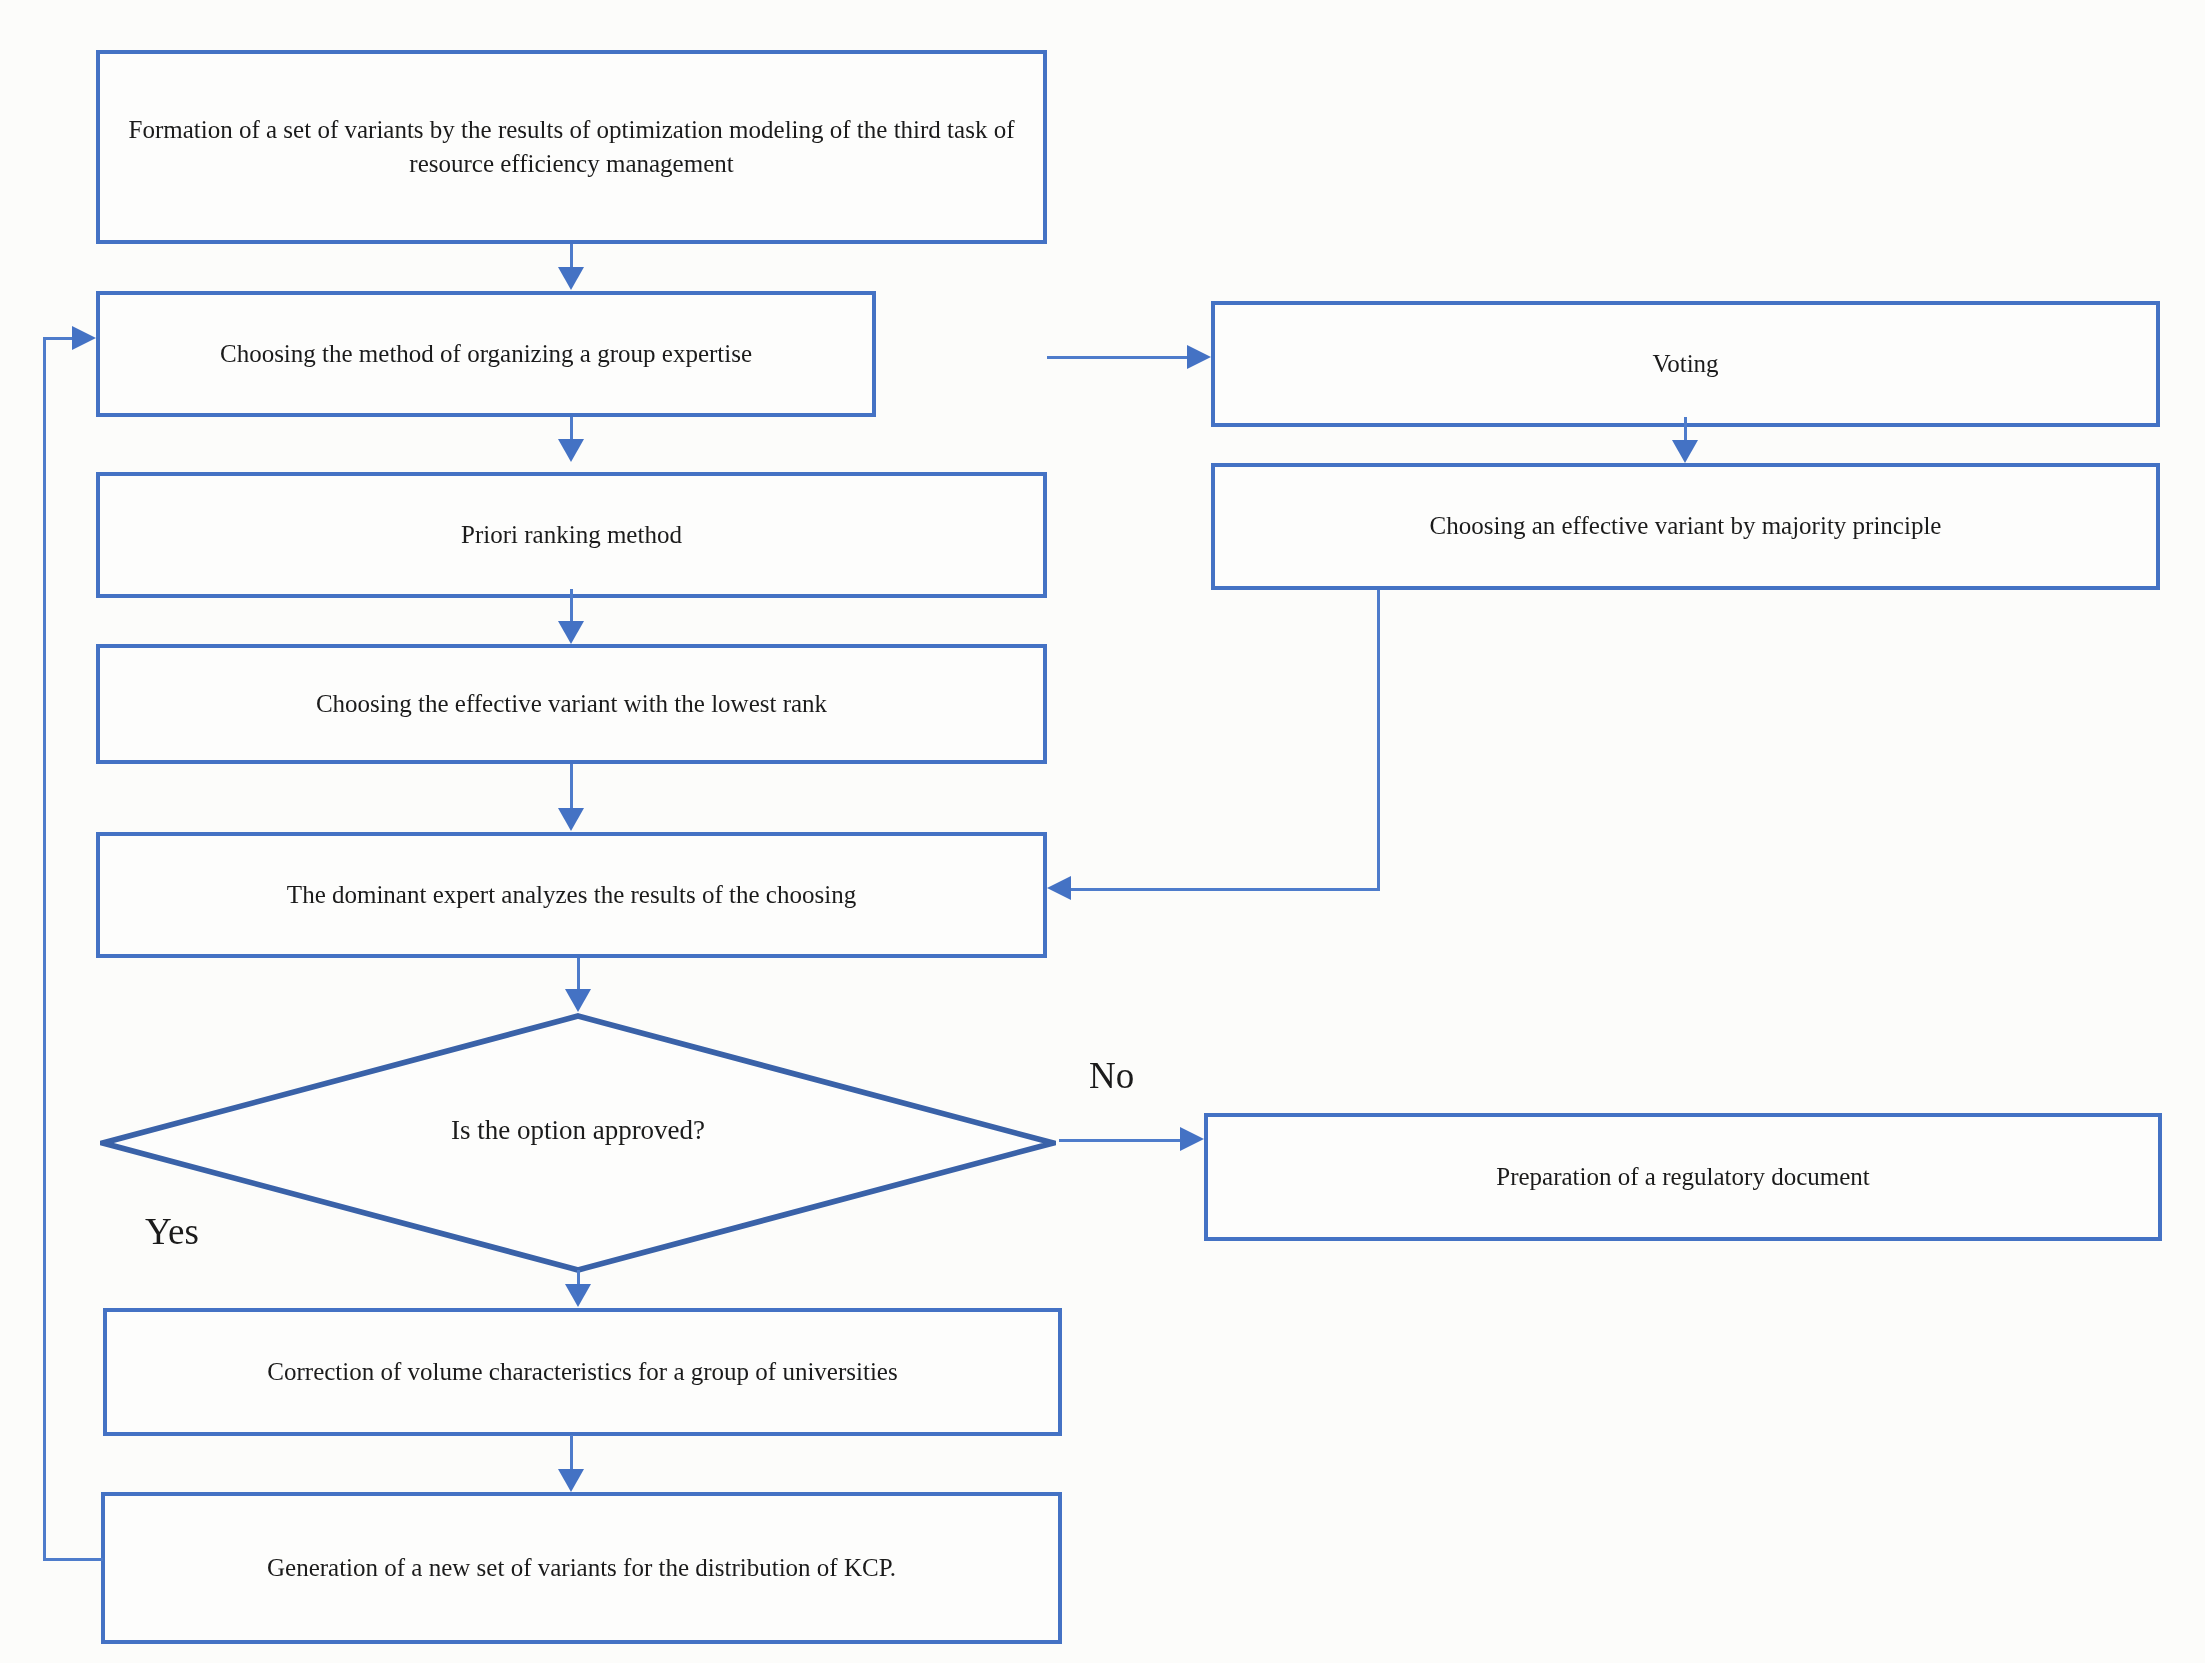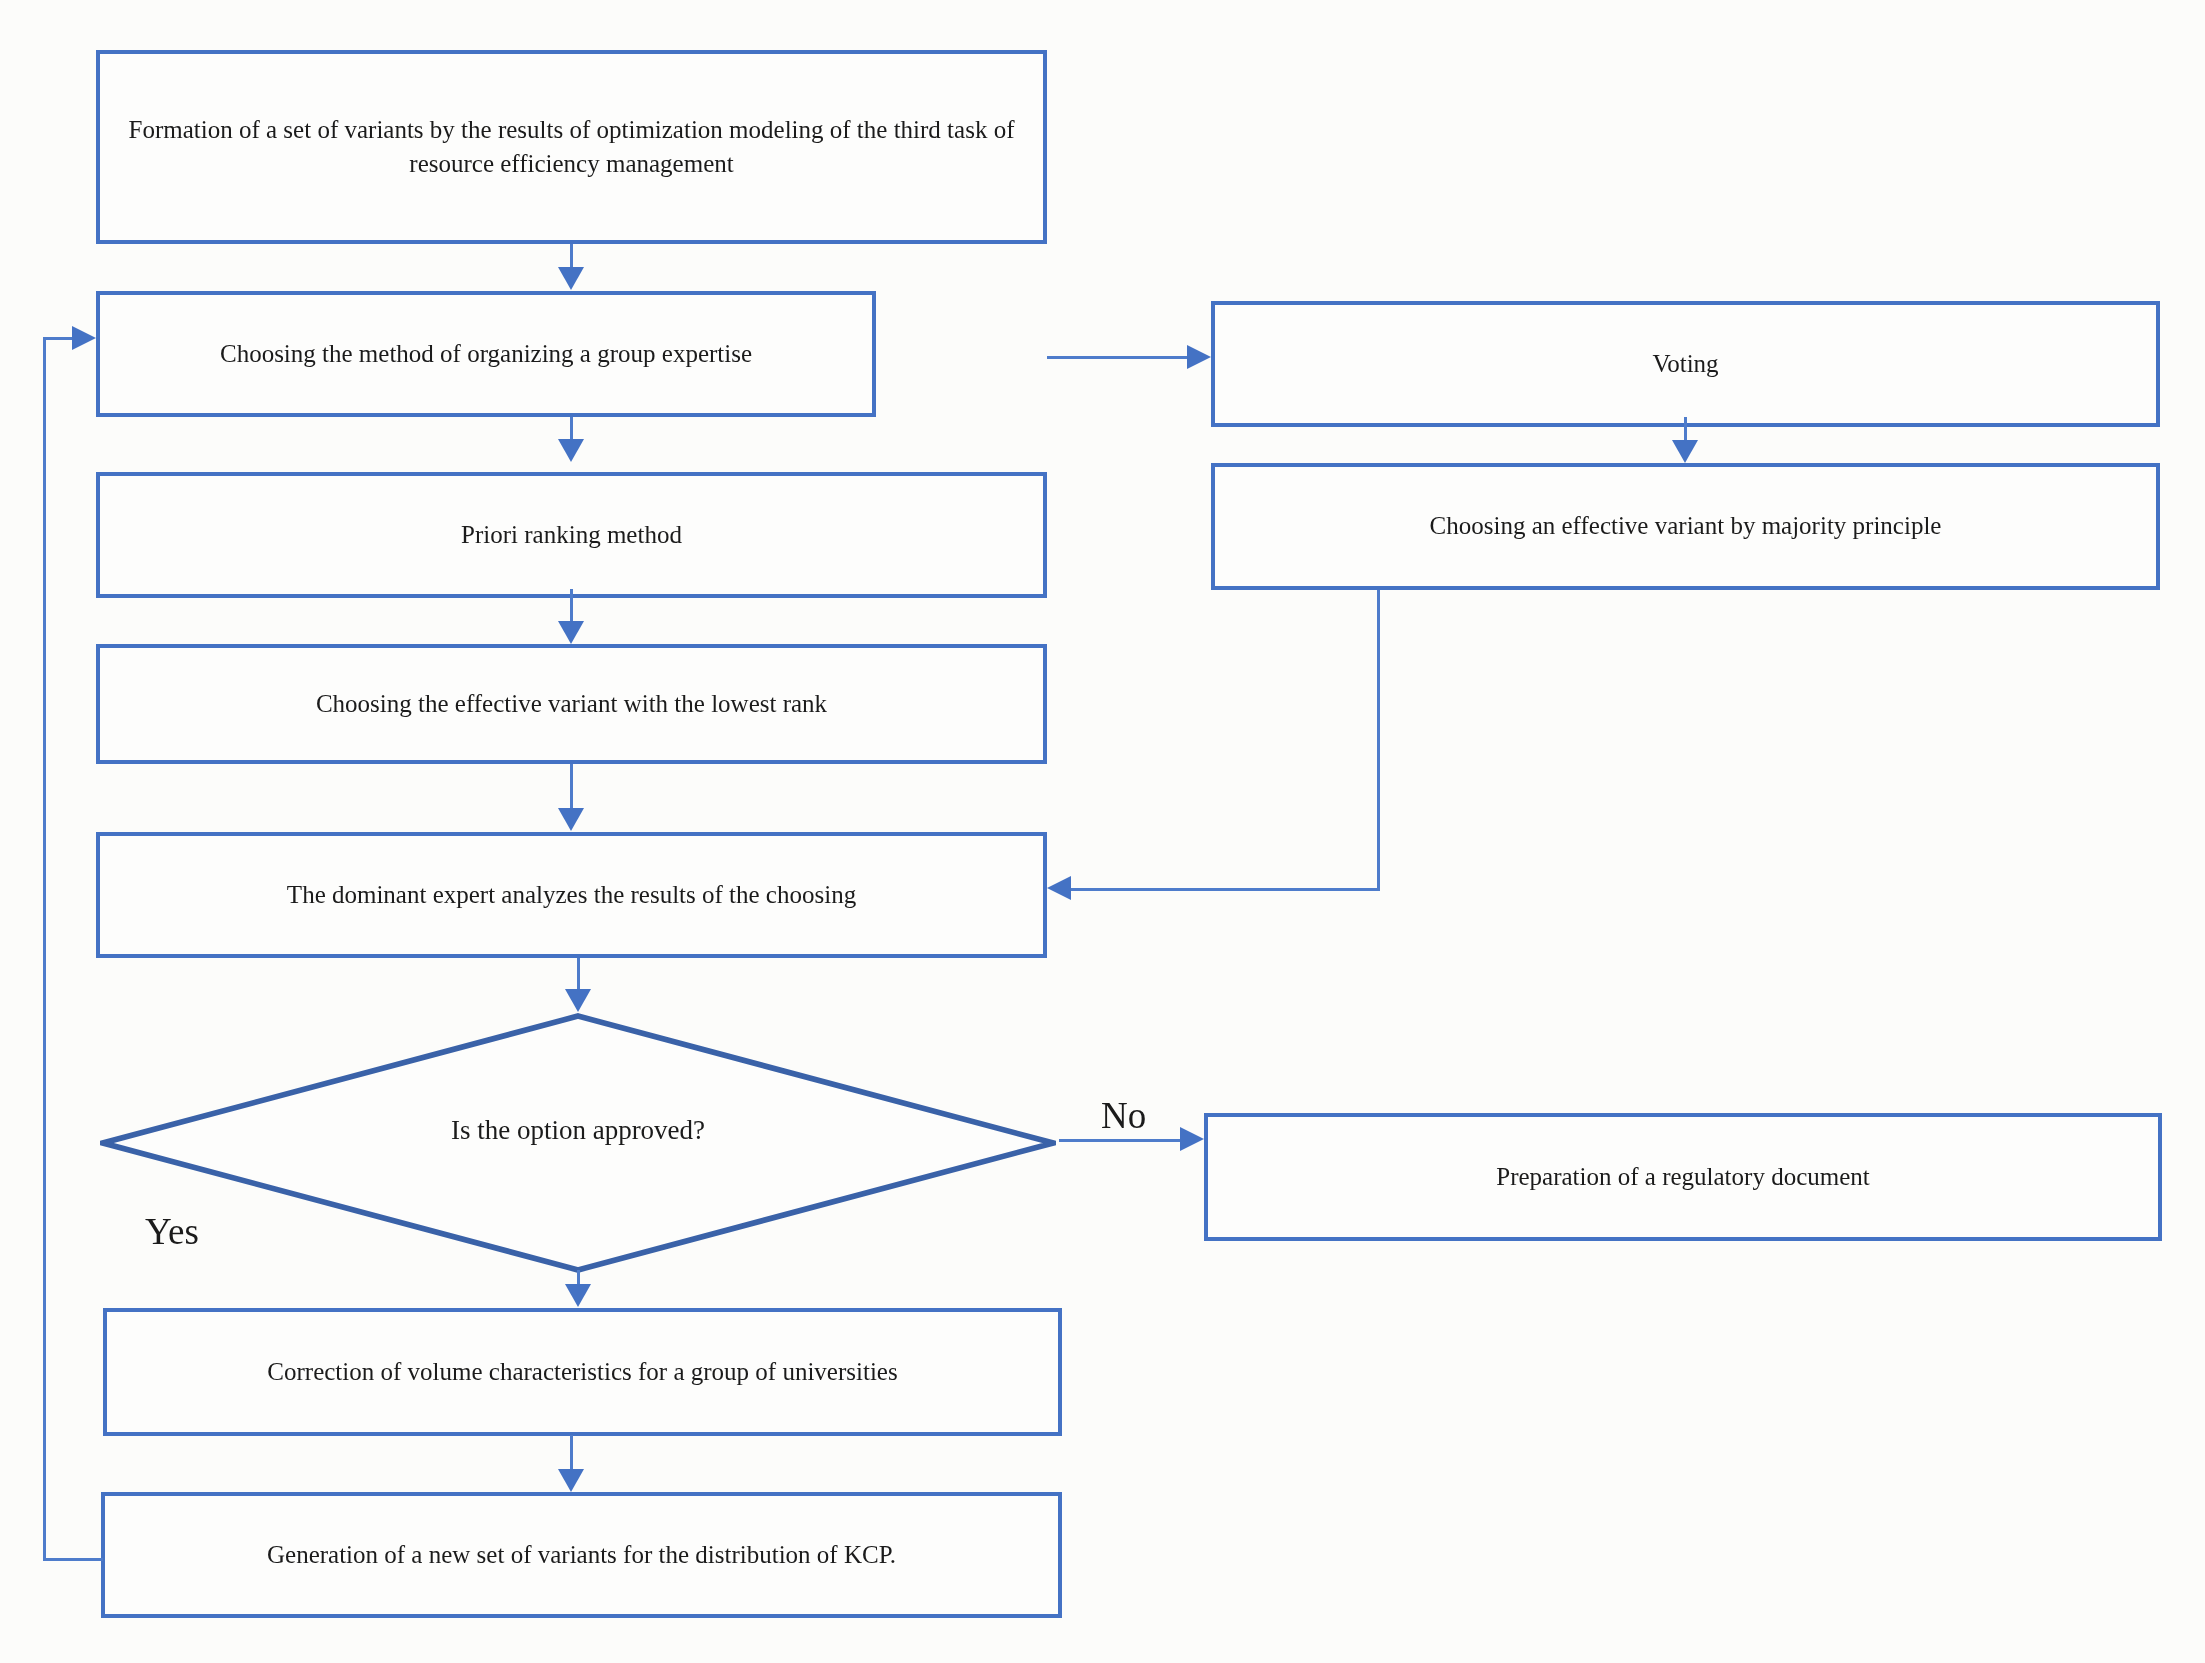--- a/index.html
+++ b/index.html
@@ -65,36 +65,36 @@
   <div class="node" style="left:96px;top:291px;width:780px;height:126px;">Choosing the method of organizing a group expertise</div>
 
   <div class="node" style="left:96px;top:472px;width:951px;height:126px;">Priori ranking method</div>
 
   <div class="node" style="left:96px;top:644px;width:951px;height:120px;">Choosing the effective variant with the lowest rank</div>
 
   <div class="node" style="left:96px;top:832px;width:951px;height:126px;">The dominant expert analyzes the results of the choosing</div>
 
   <div class="node" style="left:103px;top:1308px;width:959px;height:128px;">Correction of volume characteristics for a group of universities</div>
 
-  <div class="node" style="left:101px;top:1492px;width:961px;height:126px;">Generation of a new set of variants for the distribution of KCP.</div>
+  <div class="node" style="left:101px;top:1492px;width:961px;height:152px;">Generation of a new set of variants for the distribution of KCP.</div>
 
   <div class="node" style="left:1211px;top:291px;width:949px;height:126px;margin-top:10px;">Voting</div>
 
   <div class="node" style="left:1211px;top:463px;width:949px;height:127px;">Choosing an effective variant by majority principle</div>
 
   <div class="node" style="left:1204px;top:1082px;width:958px;height:128px;margin-top:31px;">Preparation of a regulatory document</div>
 
   <div class="diamond-wrap">
     <svg width="956" height="260" viewBox="0 0 1348 366">
       <polygon points="674,4 1344,183 674,362 4,183" fill="#FDFDFC" style="stroke:var(--diamond-border);" stroke-width="8"></polygon>
     </svg>
   </div>
   <div class="diamond-label">Is the option approved?</div>
 
-  <div class="edge-label" style="left:1089px;top:1094px;margin-left:12px;">No</div>
+  <div class="edge-label" style="left:1089px;top:1054px;">No</div>
   <div class="edge-label" style="left:145px;top:1210px;">Yes</div>
 
   <div class="vline" style="left:570px;top:244px;height:25.5px;"></div>
   <div class="head-down" style="left:558px;top:267px;"></div>
 
   <div class="vline" style="left:570px;top:417px;height:24px;"></div>
   <div class="head-down" style="left:558px;top:439px;"></div>
 
   <div class="vline" style="left:570px;top:589px;height:34px;"></div>
   <div class="head-down" style="left:558px;top:621px;"></div>

